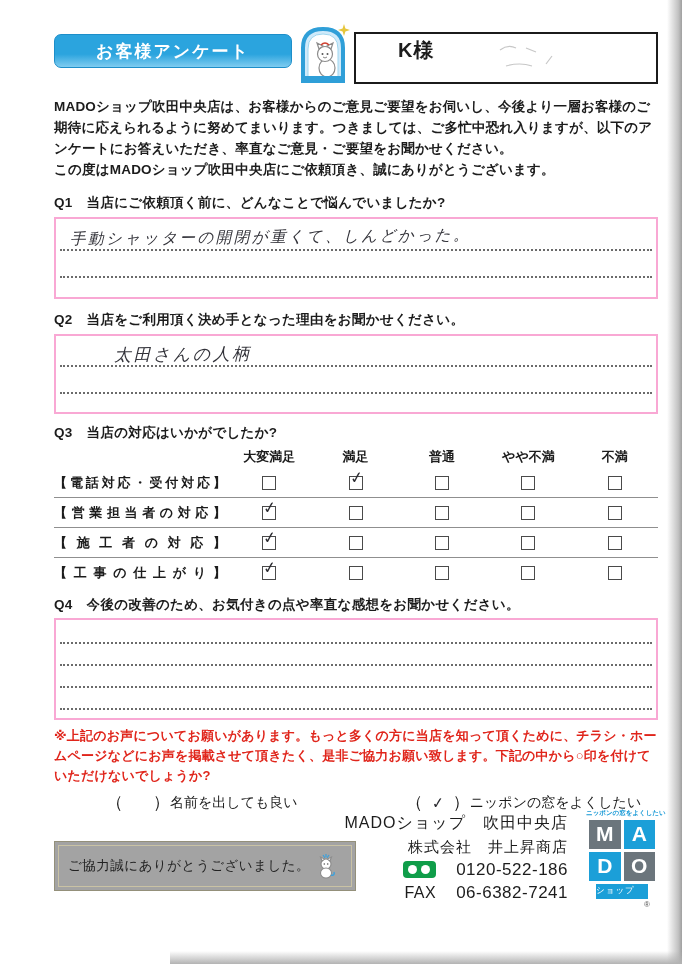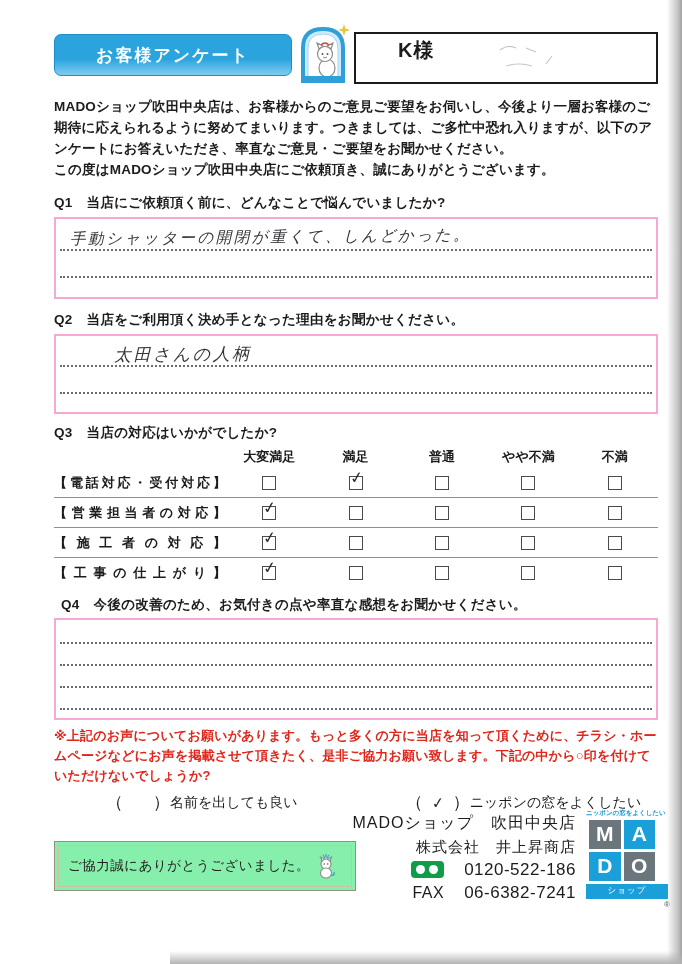--- a/index.html
+++ b/index.html
@@ -2,21 +2,21 @@
 <html><head>
 <meta charset="utf-8">
 <style>
   * { margin:0; padding:0; box-sizing:border-box; }
   html,body { width:682px; height:964px; background:#ffffff; overflow:hidden;
     font-family:"Liberation Sans","DejaVu Sans",sans-serif; color:#1c1c1c; }
   .page { position:relative; width:682px; height:964px; padding:26px 24px 0 54px; }
 
   
   .header { display:flex; align-items:flex-start; gap:8px; height:58px; position:relative; }
-  .banner { width:238px; height:42px; margin-top:8px; border:1px solid #1d8ec9; border-radius:7px;
+  .banner { width:238px; height:34px; margin-top:8px; border:1px solid #1d8ec9; border-radius:7px;
     background:linear-gradient(180deg,#2ba4de 0%,#2ba4de 60%,#7fccf0 100%);
     display:flex; align-items:center; justify-content:center; }
   .banner span { color:#fff; font-weight:bold; font-size:17px; letter-spacing:2px; }
   .catwin { position:relative; width:46px; height:58px; }
   .sparkle { position:absolute; right:-4px; top:-4px; }
   .namebox { flex:1; height:52px; margin-top:6px; border:2px solid #1b1b1b; background:#fff;
     position:relative; padding:3px 6px; }
   .namebox .lbl { font-size:11px; color:#222; }
   .namebox .val { font-size:20px; font-weight:bold; margin-left:36px; letter-spacing:1px; }
   .scribble { position:absolute; right:70px; top:6px; opacity:.55; }
@@ -24,21 +24,21 @@
   
   .intro { margin-top:12px; }
   .intro p { font-size:13.5px; font-weight:bold; line-height:1.56; letter-spacing:.2px; }
 
   
   .qhead { font-size:13.5px; font-weight:bold; letter-spacing:.3px; }
   .qhead .qno { margin-right:14px; }
   .q1 .qhead { margin:14px 0 5px; }
   .q2 .qhead { margin:12px 0 5px; }
   .q3 .qhead { margin:10px 0 2px; }
-  .q4 .qhead { margin:8px 7px 4px; }
+  .q4 .qhead { margin:8px 0 4px; }
   .ansbox { border:2px solid #f9a8d4; position:relative; background:#fff; }
   .q1 .ansbox { height:82px; }
   .q2 .ansbox { height:80px; }
   .q4 .ansbox { height:102px; }
   .dotline { position:absolute; left:4px; right:4px; border-bottom:2px dotted #6b6b6b; }
   .hw { position:absolute; font-style:italic; color:#33333a; letter-spacing:2.5px;
     font-size:15.5px; transform:rotate(-.6deg); white-space:nowrap; }
 
   
   .q3table { width:100%; }
@@ -60,44 +60,44 @@
   .consent { display:flex; margin-top:4px; font-size:14px; align-items:center; height:24px; }
   .copt { display:flex; align-items:center; }
   .copt .paren { font-size:17px; }
   .copt .mark { display:inline-block; width:30px; text-align:center; font-style:italic;
     font-size:15px; color:#2b2b30; transform:rotate(-6deg); }
   .copt1 { margin-left:52px; }
   .copt2 { margin-left:108px; }
 
   
   .bottom { position:relative; height:158px; margin-top:0; }
-  .company { position:absolute; top:-2px; right:82px; text-align:right; }
+  .company { position:absolute; top:-2px; right:90px; text-align:right; }
   .company .l1 { font-size:16px; letter-spacing:1px; }
   .company .l2 { font-size:15px; margin-top:4px; letter-spacing:1px; }
   .phone-row,.fax-row { display:flex; justify-content:flex-end; align-items:center; gap:20px;
     margin-top:3px; font-size:17px; letter-spacing:.5px; }
   .fd { position:relative; width:33px; height:17px; background:#0f9d49; border-radius:4px; }
   .fd::before,.fd::after { content:""; position:absolute; top:3.5px; width:9px; height:9px;
     border-radius:50%; background:#fff; }
   .fd::before { left:5px; } .fd::after { left:18px; }
   .fax-lbl { font-size:16px; }
 
   .logo { position:absolute; top:-6px; right:0; width:72px; }
   .logo .tag { font-size:6.5px; font-weight:bold; color:#1799d6; white-space:nowrap;
     text-align:center; margin-bottom:2px; }
   .logo .grid { width:66px; margin:0 auto; display:grid; grid-template-columns:1fr 1fr; gap:3px; }
   .logo .cell { height:29px; display:flex; align-items:center; justify-content:center;
     color:#fff; font-weight:bold; font-size:21px; }
   .cell.blue { background:#1b9fd8; } .cell.gray { background:#6b757c; }
-  .logo .shopbar { width:82px; margin:3px auto 0; background:#1b9fd8; color:#fff; font-size:8.5px;
-    text-align:center; padding:1.5px 0; letter-spacing:1px; position:relative; }
+  .logo .shopbar { width:52px; margin:3px auto 0; background:#1b9fd8; color:#fff; font-size:8.5px;
+    text-align:left; padding:1.5px 0; letter-spacing:1px; position:relative; }
   .logo .reg { position:absolute; right:-3px; bottom:-10px; font-size:8px; color:#555; }
 
   .thanks { position:absolute; left:0; top:26px; width:302px; border:1px solid #94907a;
-    background:#86efac; padding:3px; }
+    background:#a3a3a3; padding:3px; }
   .thanks .inner { border:1.5px solid #c9c2a4; padding:7px 9px; display:flex; align-items:center;
     gap:5px; }
   .thanks .txt { font-size:13.5px; color:#222; letter-spacing:.5px; }
 
   .privacy { position:absolute; left:2px; top:78px; width:606px; font-size:10.5px; color:#2a2a2a;
     line-height:2.1; letter-spacing:.2px; }
 
   
   .edge-right { position:absolute; top:0; right:0; width:15px; height:964px;
     background:linear-gradient(to right,rgba(255,255,255,0),#c2c2c2 75%,#9f9f9f); }

